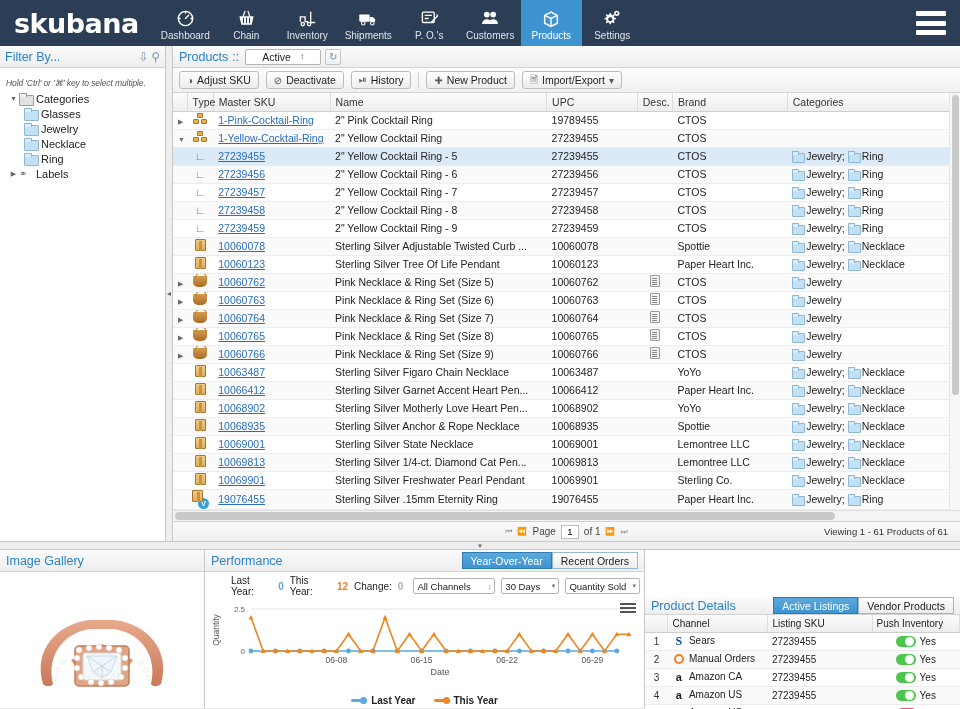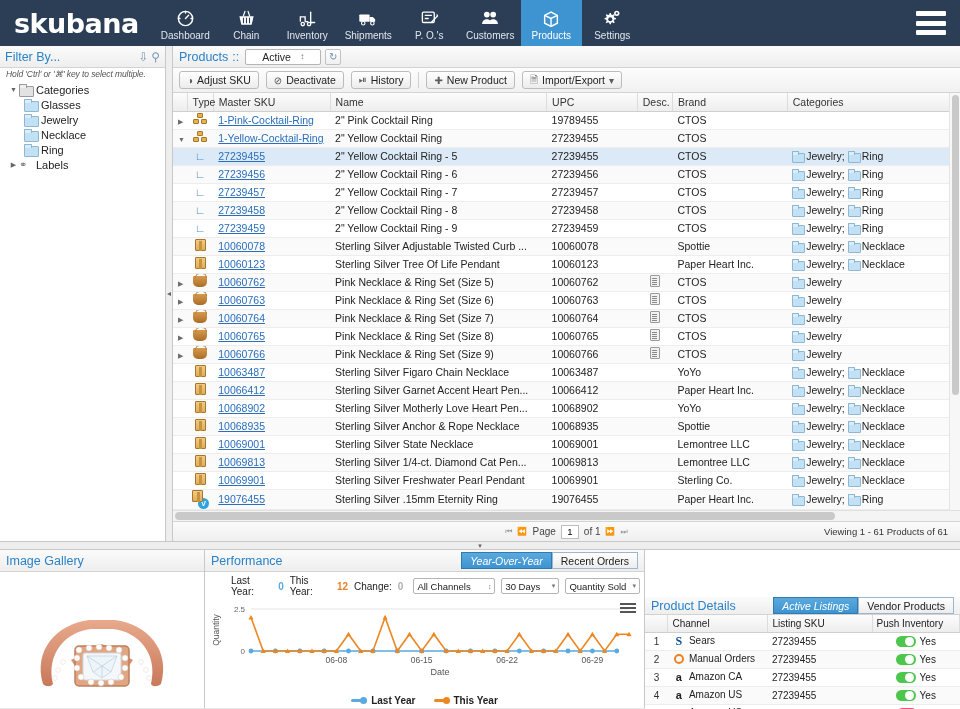--- a/index.html
+++ b/index.html
@@ -67,21 +67,21 @@
     height: 22px;
     background: linear-gradient(#fbfbfb,#eeeeee);
     border-bottom: 1px solid #d3d3d3;
     display: flex; align-items: center;
     padding: 0 5px;
   }
   #filtertitle { color: #2a82c8; font-size: 12.5px; flex: 1; }
   .fhicon { color: #7b97b5; margin-left: 3px; cursor: pointer; font-size: 12px; }
   #filterhint {
     font-size: 8.5px; font-style: italic; color: #555;
-    padding: 1px 4px 3px 6px; letter-spacing: -0.1px;
+    padding: 10px 4px 3px 6px; letter-spacing: -0.1px;
   }
   .tree { padding-left: 2px; }
   .trow {
     display: flex; align-items: center;
     height: 15px; padding-left: 6px; cursor: pointer;
     font-size: 11px;
   }
   .trow.depth1 { padding-left: 22px; }
   .twist {
     width: 11px; font-size: 7px; color: #666; text-align: center;
@@ -270,21 +270,21 @@
     height: 22px; background: linear-gradient(#fbfbfb,#eeeeee);
     border-bottom: 1px solid #d3d3d3;
     display: flex; align-items: center; padding: 0 6px;
   }
   .btitle { color:#2a82c8; font-size:12.5px; flex:1; }
   .segbtn {
     height:17px; border:1px solid #9cb6cd; padding:0 8px; font-size:10.5px;
     display:flex;align-items:center; background:linear-gradient(#ffffff,#ececec);
     cursor:pointer; color:#222;
   }
-  .segbtn.active { background: linear-gradient(#5ba9dd,#3d94d1); color:#fff; border-color:#2e7ab1;font-style:italic; }
+  .segbtn.active { background: linear-gradient(#5ba9dd,#3d94d1); color:#fff; border-color:#2e7ab1; }
 
   #gallery { width: 205px; border-right:1px solid #c8c8c8; }
   #galimg { flex:1; display:flex; align-items:center; justify-content:center; background:#fff; }
 
   #perf { width: 440px; border-right:1px solid #c8c8c8; }
   #perfstats {
     display:flex; align-items:center; gap:6px; padding: 3px 4px 2px 26px;
     font-size:10px; flex-wrap:nowrap;
   }
   #perfstats b { font-weight: bold; }

